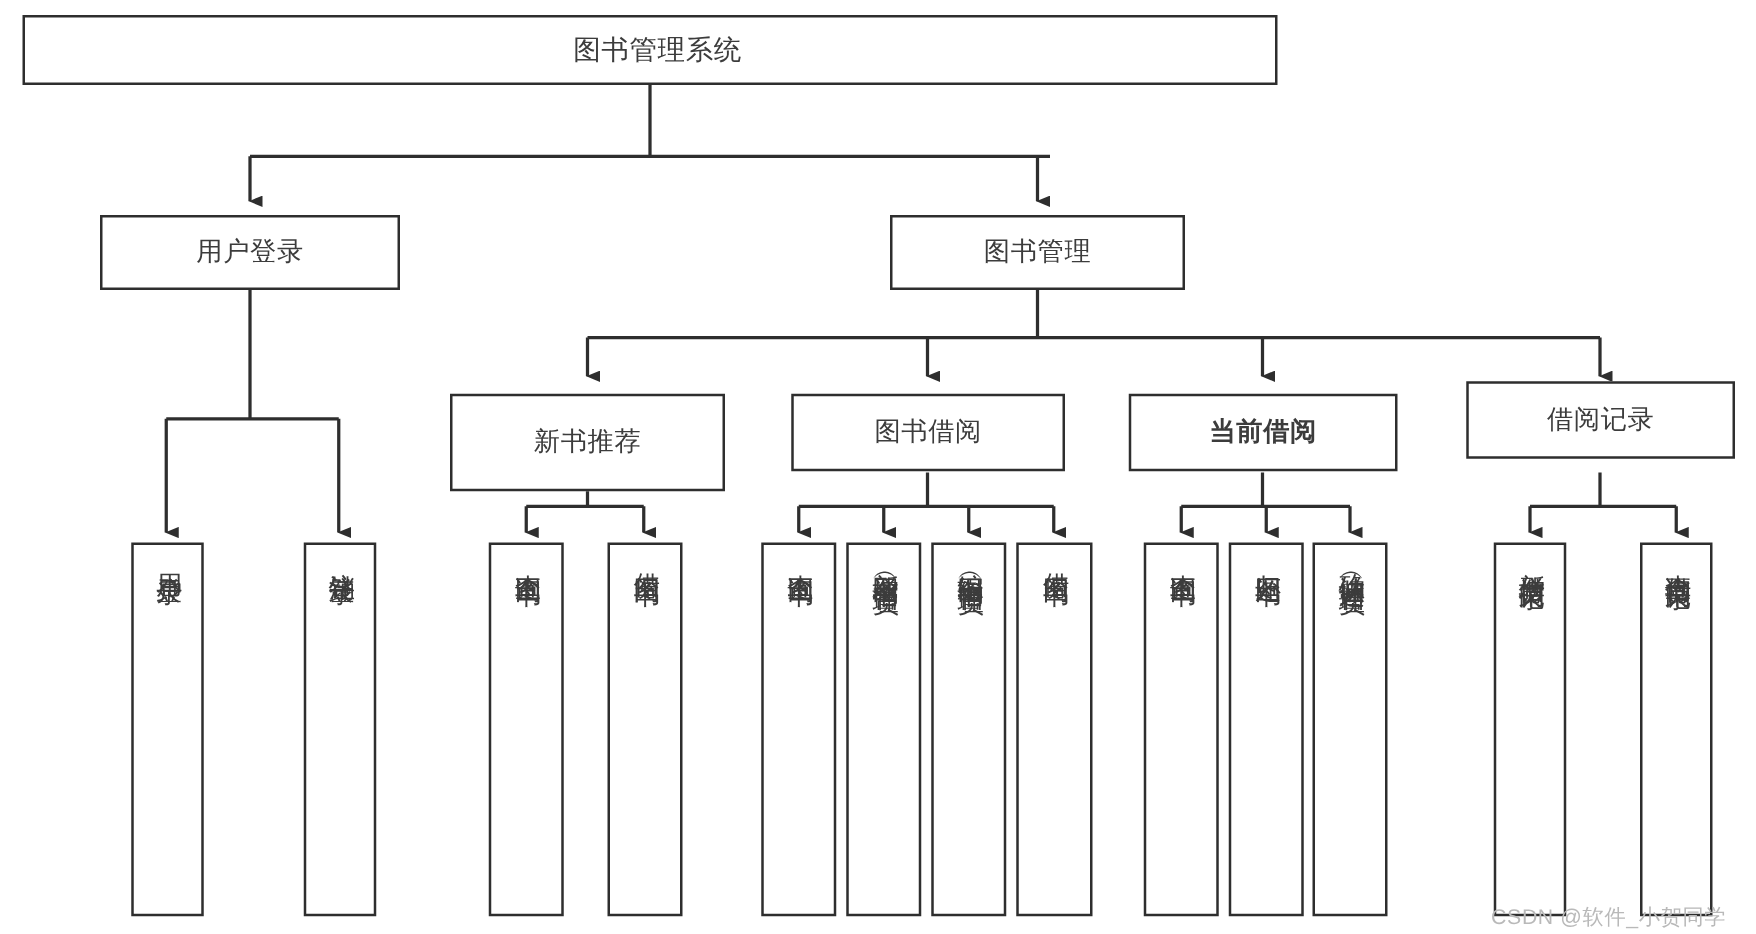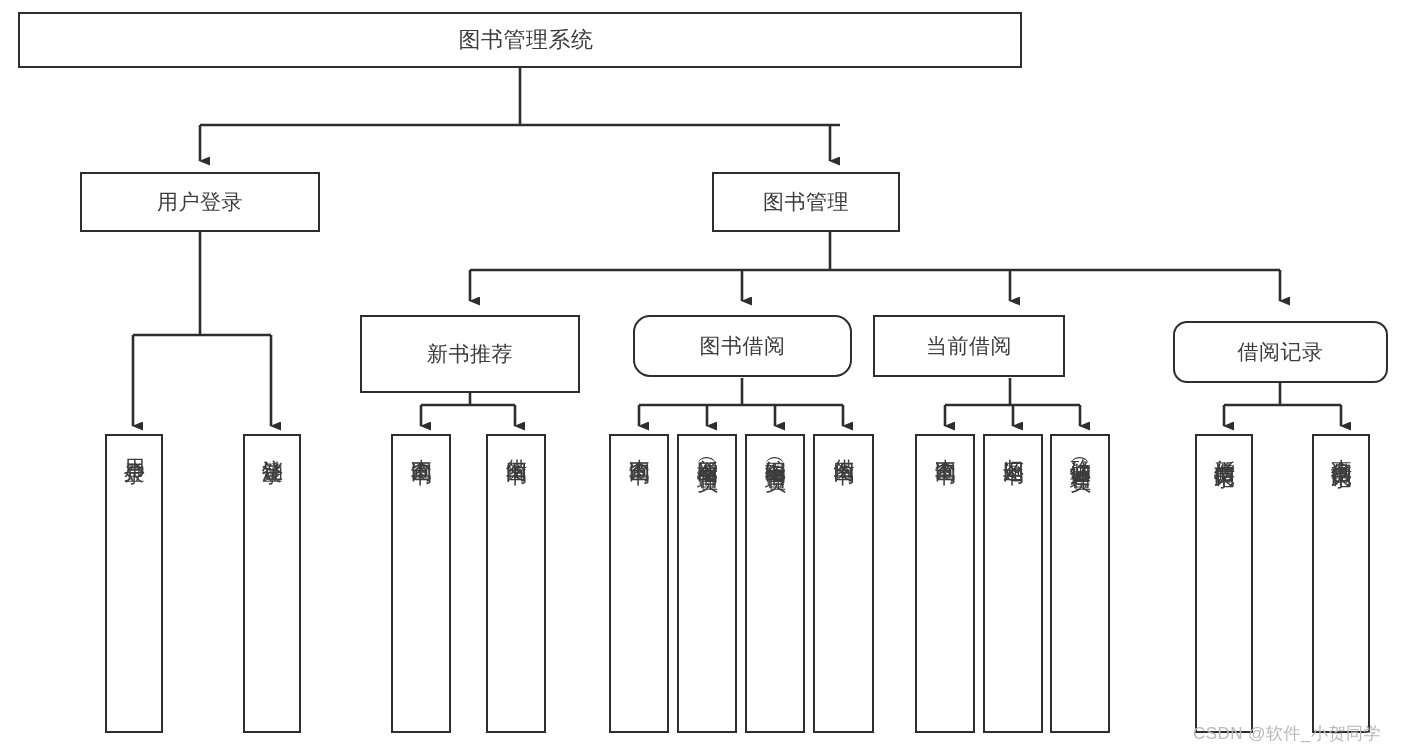--- a/index.html
+++ b/index.html
@@ -80,34 +80,34 @@
     </g>
   </svg>
 
   <div class="node h-node root" style="left:18px;top:12px;width:1004px;height:56px;padding-left:12px;">
     <span class="lbl">图书管理系统</span>
   </div>
 
   <div class="node h-node" style="left:80px;top:172px;width:240px;height:60px;">
     <span class="lbl">用户登录</span>
   </div>
-  <div class="node h-node" style="left:712px;top:172px;width:188px;height:60px;">
+  <div class="node h-node" style="left:712px;top:172px;width:236px;height:60px;">
     <span class="lbl">图书管理</span>
   </div>
 
   <div class="node h-node" style="left:360px;top:315px;width:220px;height:78px;">
     <span class="lbl">新书推荐</span>
   </div>
-  <div class="node h-node" style="left:633px;top:315px;width:219px;height:62px;border-radius:17px;">
+  <div class="node h-node" style="left:633px;top:315px;width:219px;height:62px;">
     <span class="lbl">图书借阅</span>
   </div>
-  <div class="node h-node" style="left:873px;top:315px;width:192px;height:62px;">
+  <div class="node h-node" style="left:903px;top:315px;width:215px;height:62px;font-weight:bold;">
     <span class="lbl">当前借阅</span>
   </div>
-  <div class="node h-node" style="left:1173px;top:321px;width:215px;height:62px;border-radius:14px;">
+  <div class="node h-node" style="left:1173px;top:305px;width:215px;height:62px;">
     <span class="lbl">借阅记录</span>
   </div>
 
   <div class="node leaf" style="left:105px;top:434px;width:58px;height:299px;">
     <span class="lbl">用户登录</span>
   </div>
   <div class="node leaf" style="left:243px;top:434px;width:58px;height:299px;">
     <span class="lbl">注销登录</span>
   </div>
 

